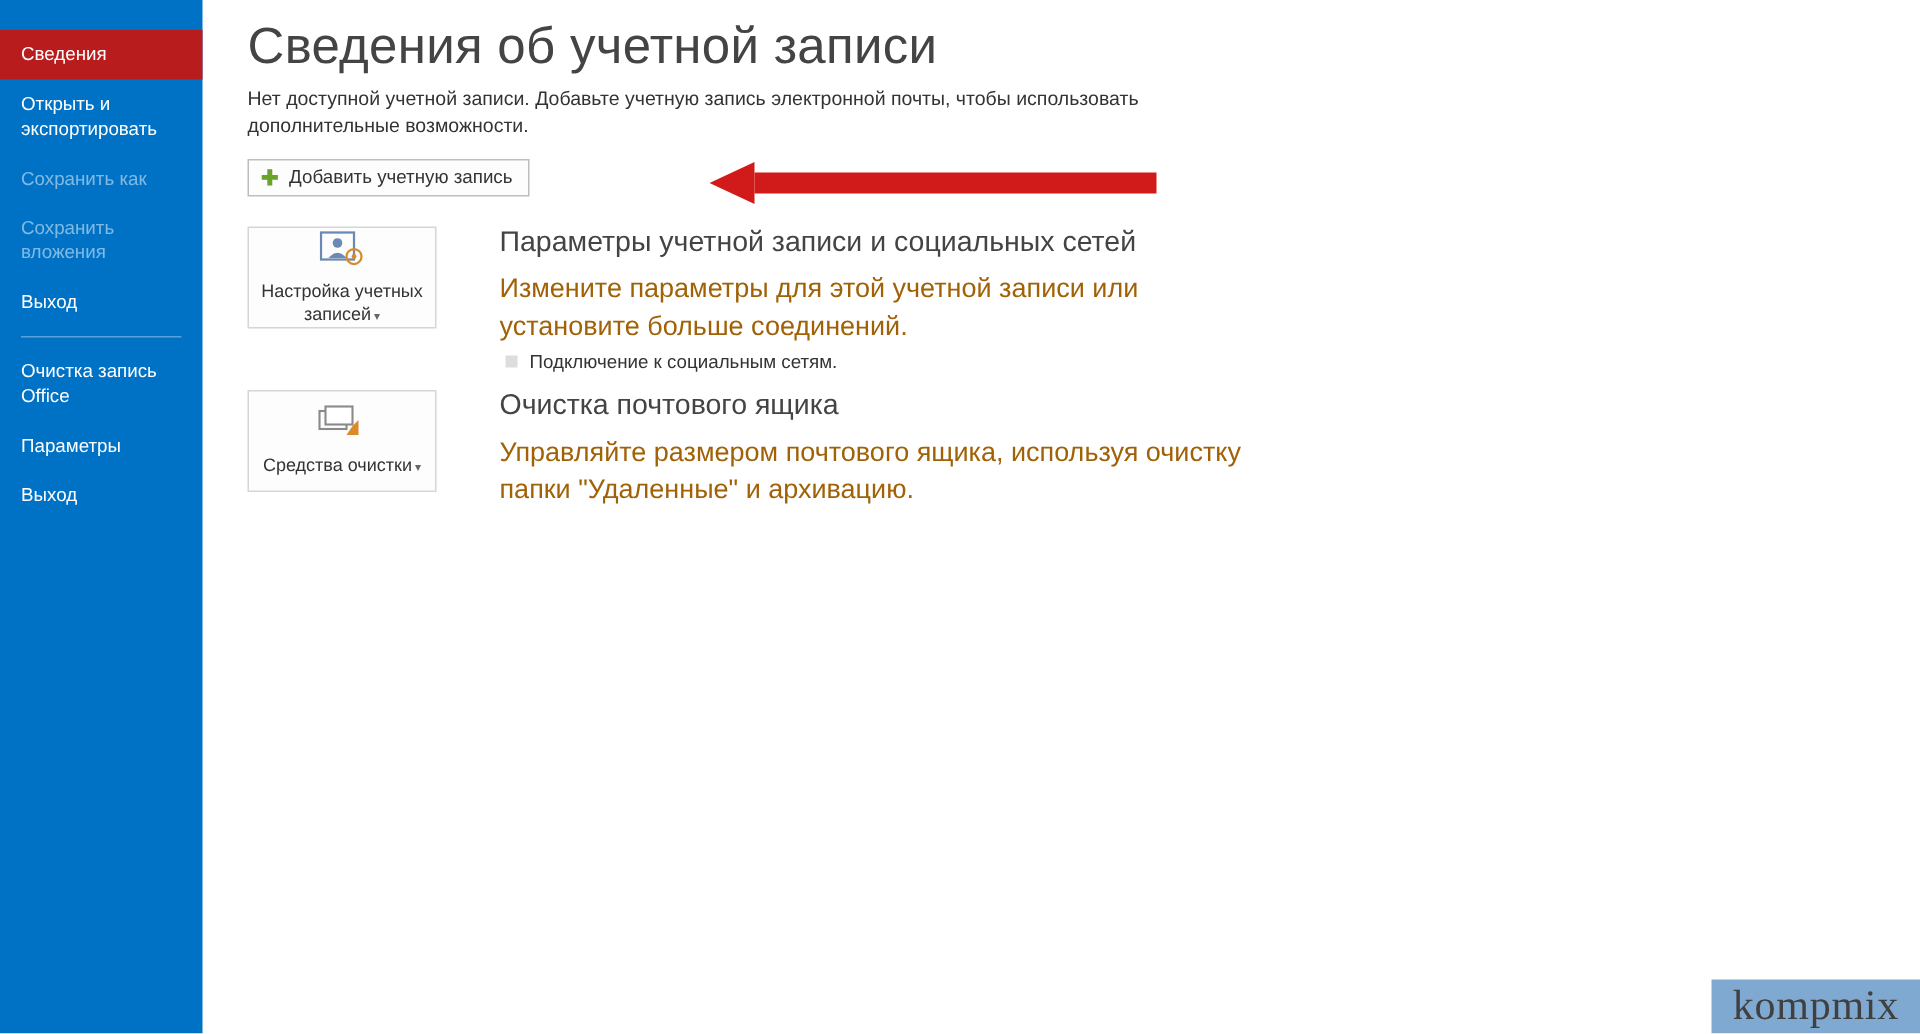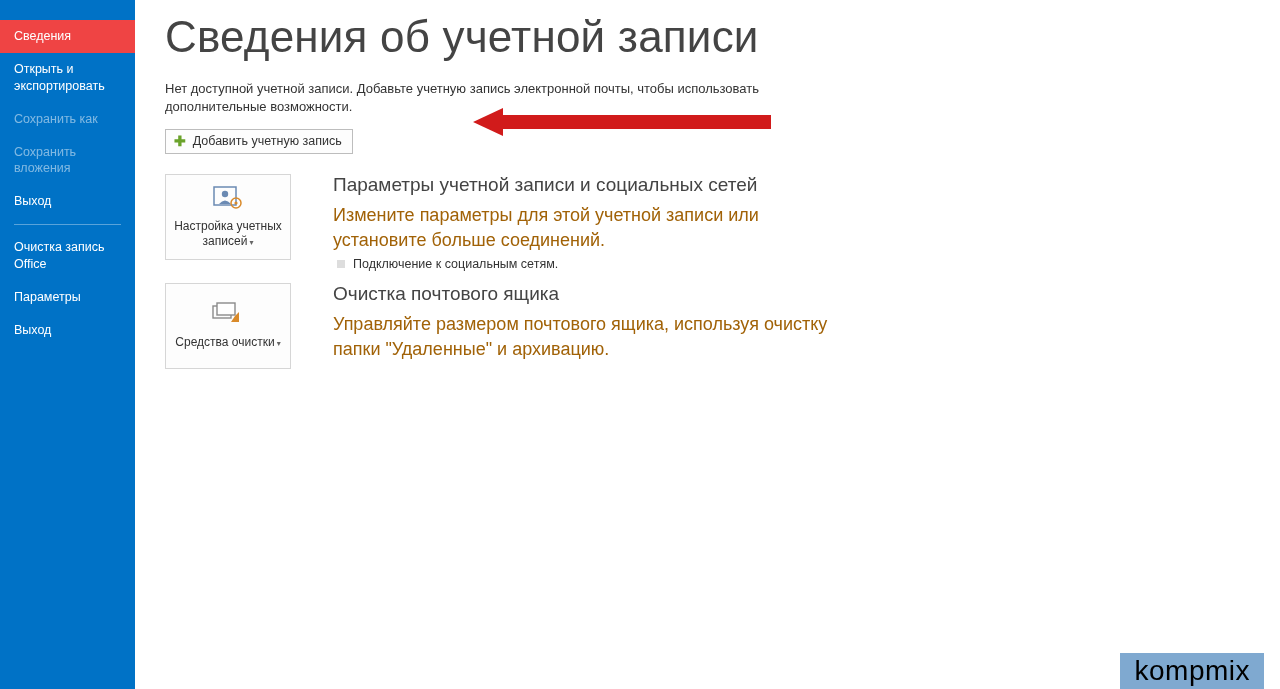--- a/index.html
+++ b/index.html
@@ -21,40 +21,40 @@
       padding-top: 20px;
       flex-shrink: 0;
     }
     .sidebar-item {
       padding: 8px 14px;
       font-size: 12.5px;
       line-height: 1.35;
       cursor: pointer;
     }
     .sidebar-item.active {
-      background: #ef4444;
+      background: #b91c1c;
     }
     .sidebar-item.disabled {
       color: rgba(255,255,255,0.5);
       cursor: default;
     }
     .sidebar-divider {
       border-top: 1px solid rgba(255,255,255,0.35);
       margin: 6px 14px;
     }
     .content {
       flex: 1;
       padding: 12px 30px 20px 30px;
       position: relative;
     }
     .page-title {
-      font-size: 44px;
+      font-size: 34px;
       font-weight: 300;
       color: #444;
-      margin-bottom: 18px;
+      margin-bottom: 6px;
       letter-spacing: 0.2px;
     }
     .intro-text {
       font-size: 13px;
       color: #333;
       max-width: 640px;
       line-height: 1.35;
       margin-bottom: 14px;
     }
     .add-account-btn {
@@ -76,21 +76,21 @@
       line-height: 1;
     }
     .section {
       display: flex;
       gap: 22px;
       margin-bottom: 12px;
       align-items: flex-start;
     }
     .tile {
       width: 126px;
-      height: 86px;
+      height: 68px;
       border: 1px solid #d6d6d6;
       background: #fdfdfd;
       display: flex;
       flex-direction: column;
       align-items: center;
       justify-content: center;
       padding: 6px;
       text-align: center;
       cursor: pointer;
     }
@@ -144,28 +144,29 @@
       border-top: 14px solid transparent;
       border-bottom: 14px solid transparent;
       border-right: 30px solid #d11b1b;
     }
     .arrow-body {
       width: 268px; height: 14px;
       background: #d11b1b;
     }
     .watermark {
       position: absolute;
-      right: 16px;
+      right: 0;
       bottom: 0;
       background: #7fa9d0;
-      color: #000000;
+      color: #404040;
       font-size: 28px;
       font-weight: 400;
       padding: 2px 14px 2px 14px;
       letter-spacing: 0.5px;
+      font-family: Liberation Serif, serif;
     }
   </style>
 </head>
 <body>
 
 <div class="sidebar">
   <div class="sidebar-item active">Сведения</div>
   <div class="sidebar-item">Открыть и экспортировать</div>
   <div class="sidebar-item disabled">Сохранить как</div>
   <div class="sidebar-item disabled">Сохранить вложения</div>

